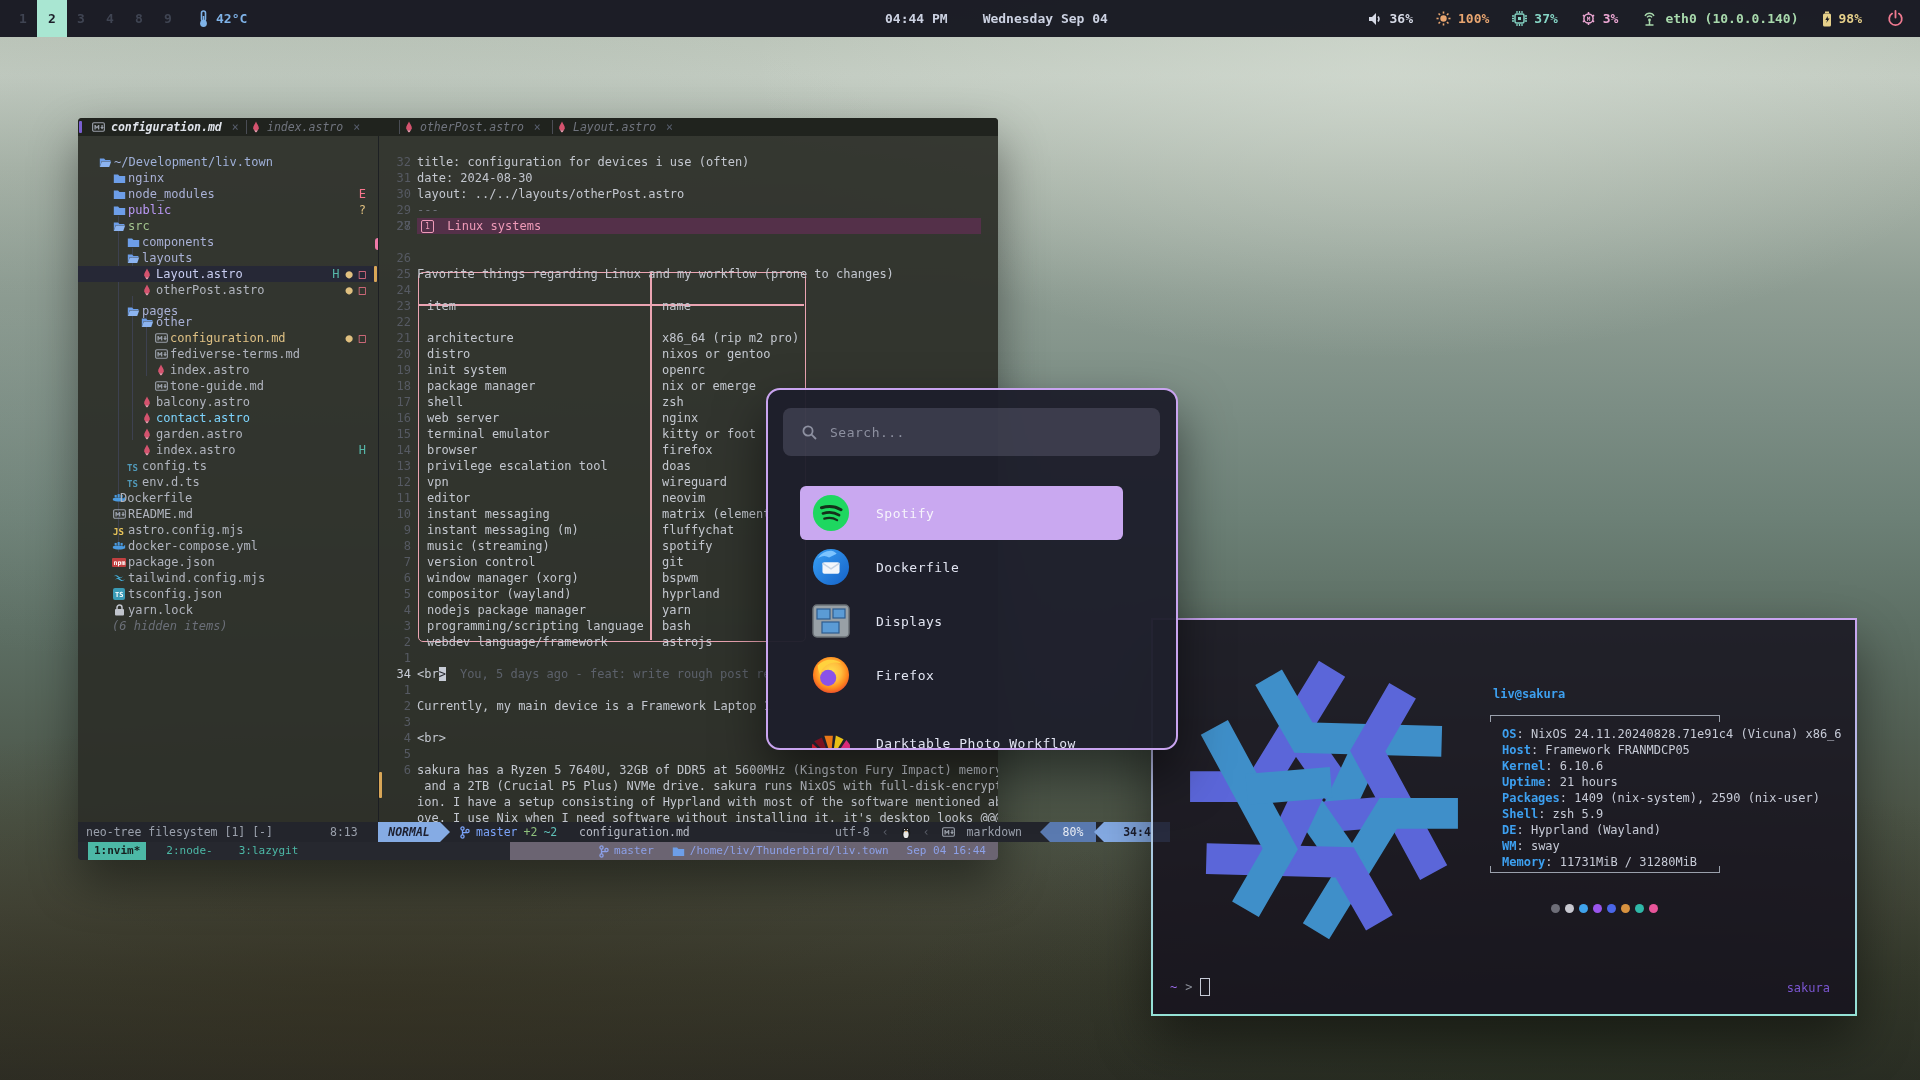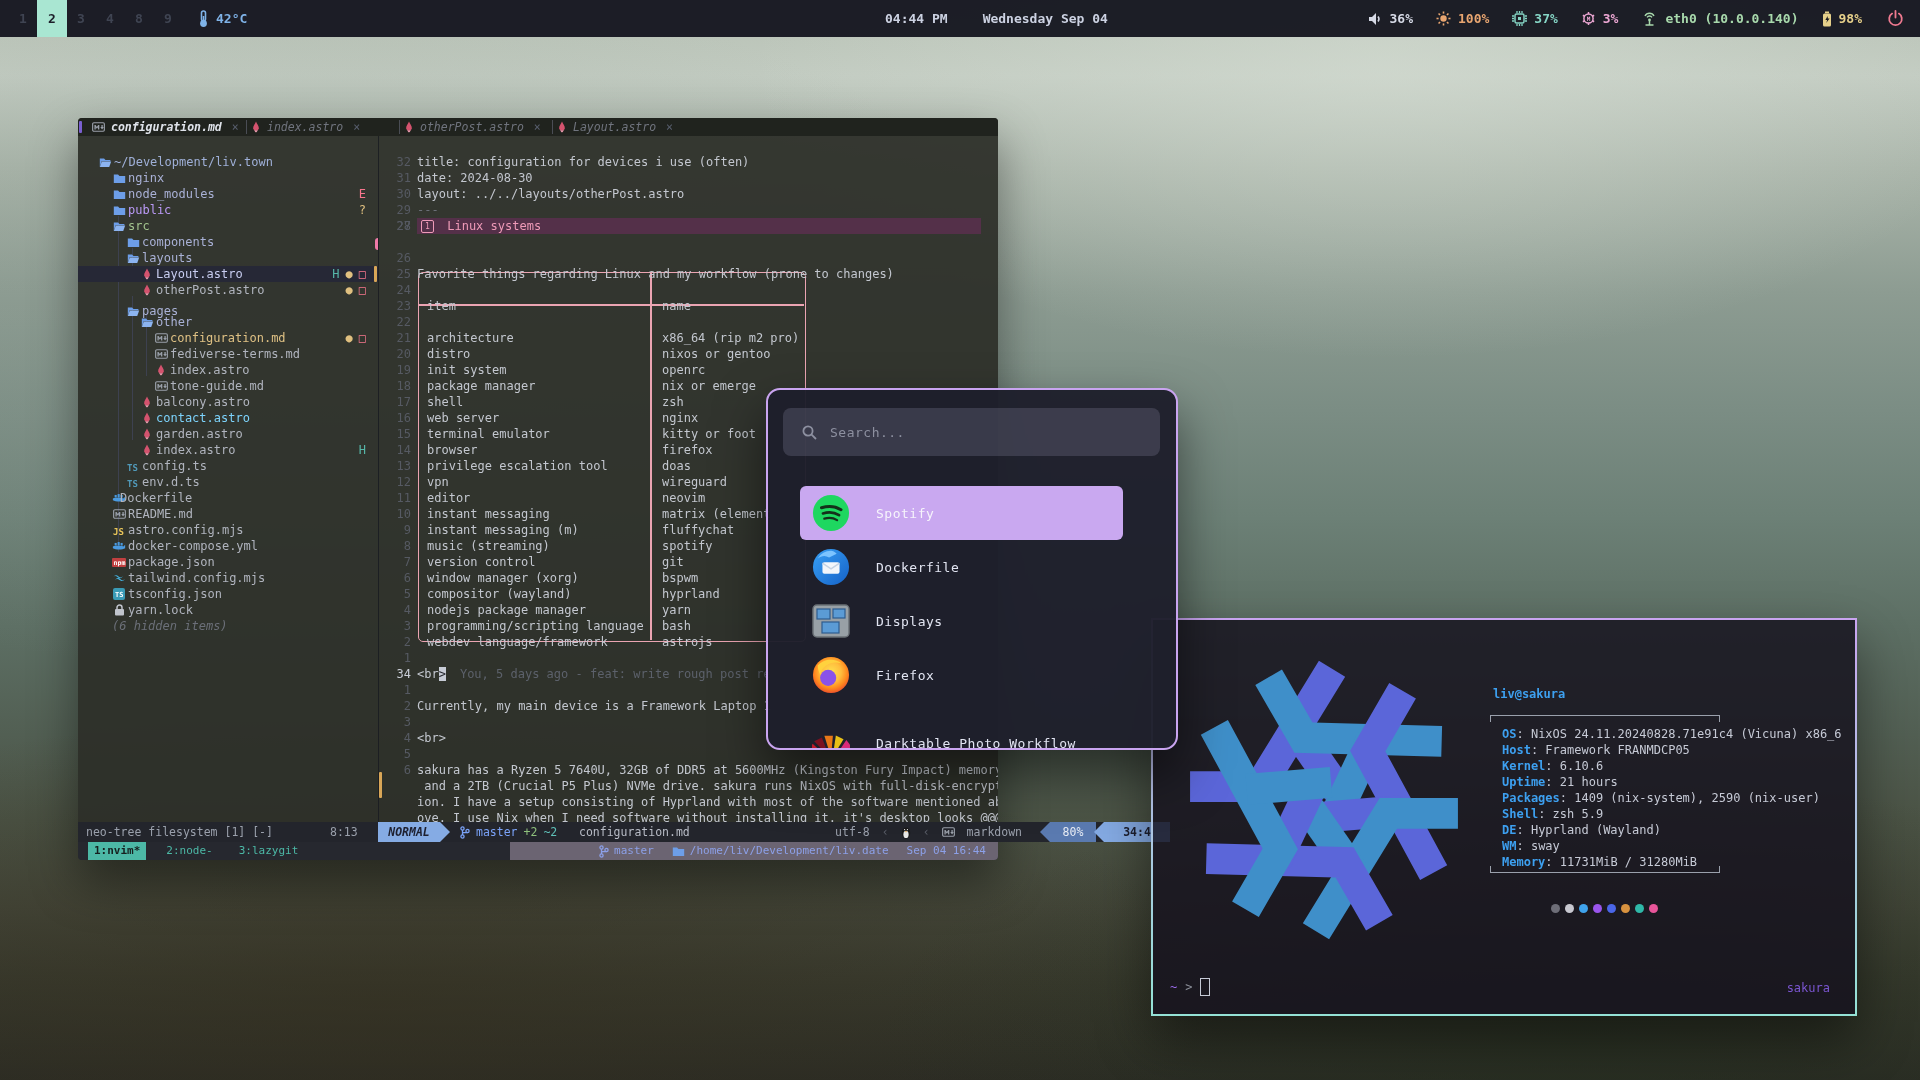--- a/index.html
+++ b/index.html
@@ -535,21 +535,21 @@
               </svg>
             </span>
             <span>master</span>
           </span>
         <span class="seg">
             <span id="tm-folder-icon">
               <svg width="13" height="11" viewBox="0 0 16 13">
                 <path d="M1 1.5h5.2l1.8 2H15a0 0 0 0 1 0 0V12H1z" fill="#6d9ee8"></path>
               </svg>
             </span>
-            <span>/home/liv/Development/liv.date</span>
+            <span>/home/liv/Thunderbird/liv.town</span>
           </span>
         <span class="seg">Sep 04 16:44</span>
       </div>
     </div>
   </div>
 
   <div id="fetchwin">
     <div id="nixlogo" style="position:absolute;left:21px;top:30px;">
         <svg width="300" height="300" viewBox="-112 -112 224 224">
           <g transform="rotate(0)" stroke="#5b66d9" fill="none" stroke-width="23" stroke-linejoin="miter">

